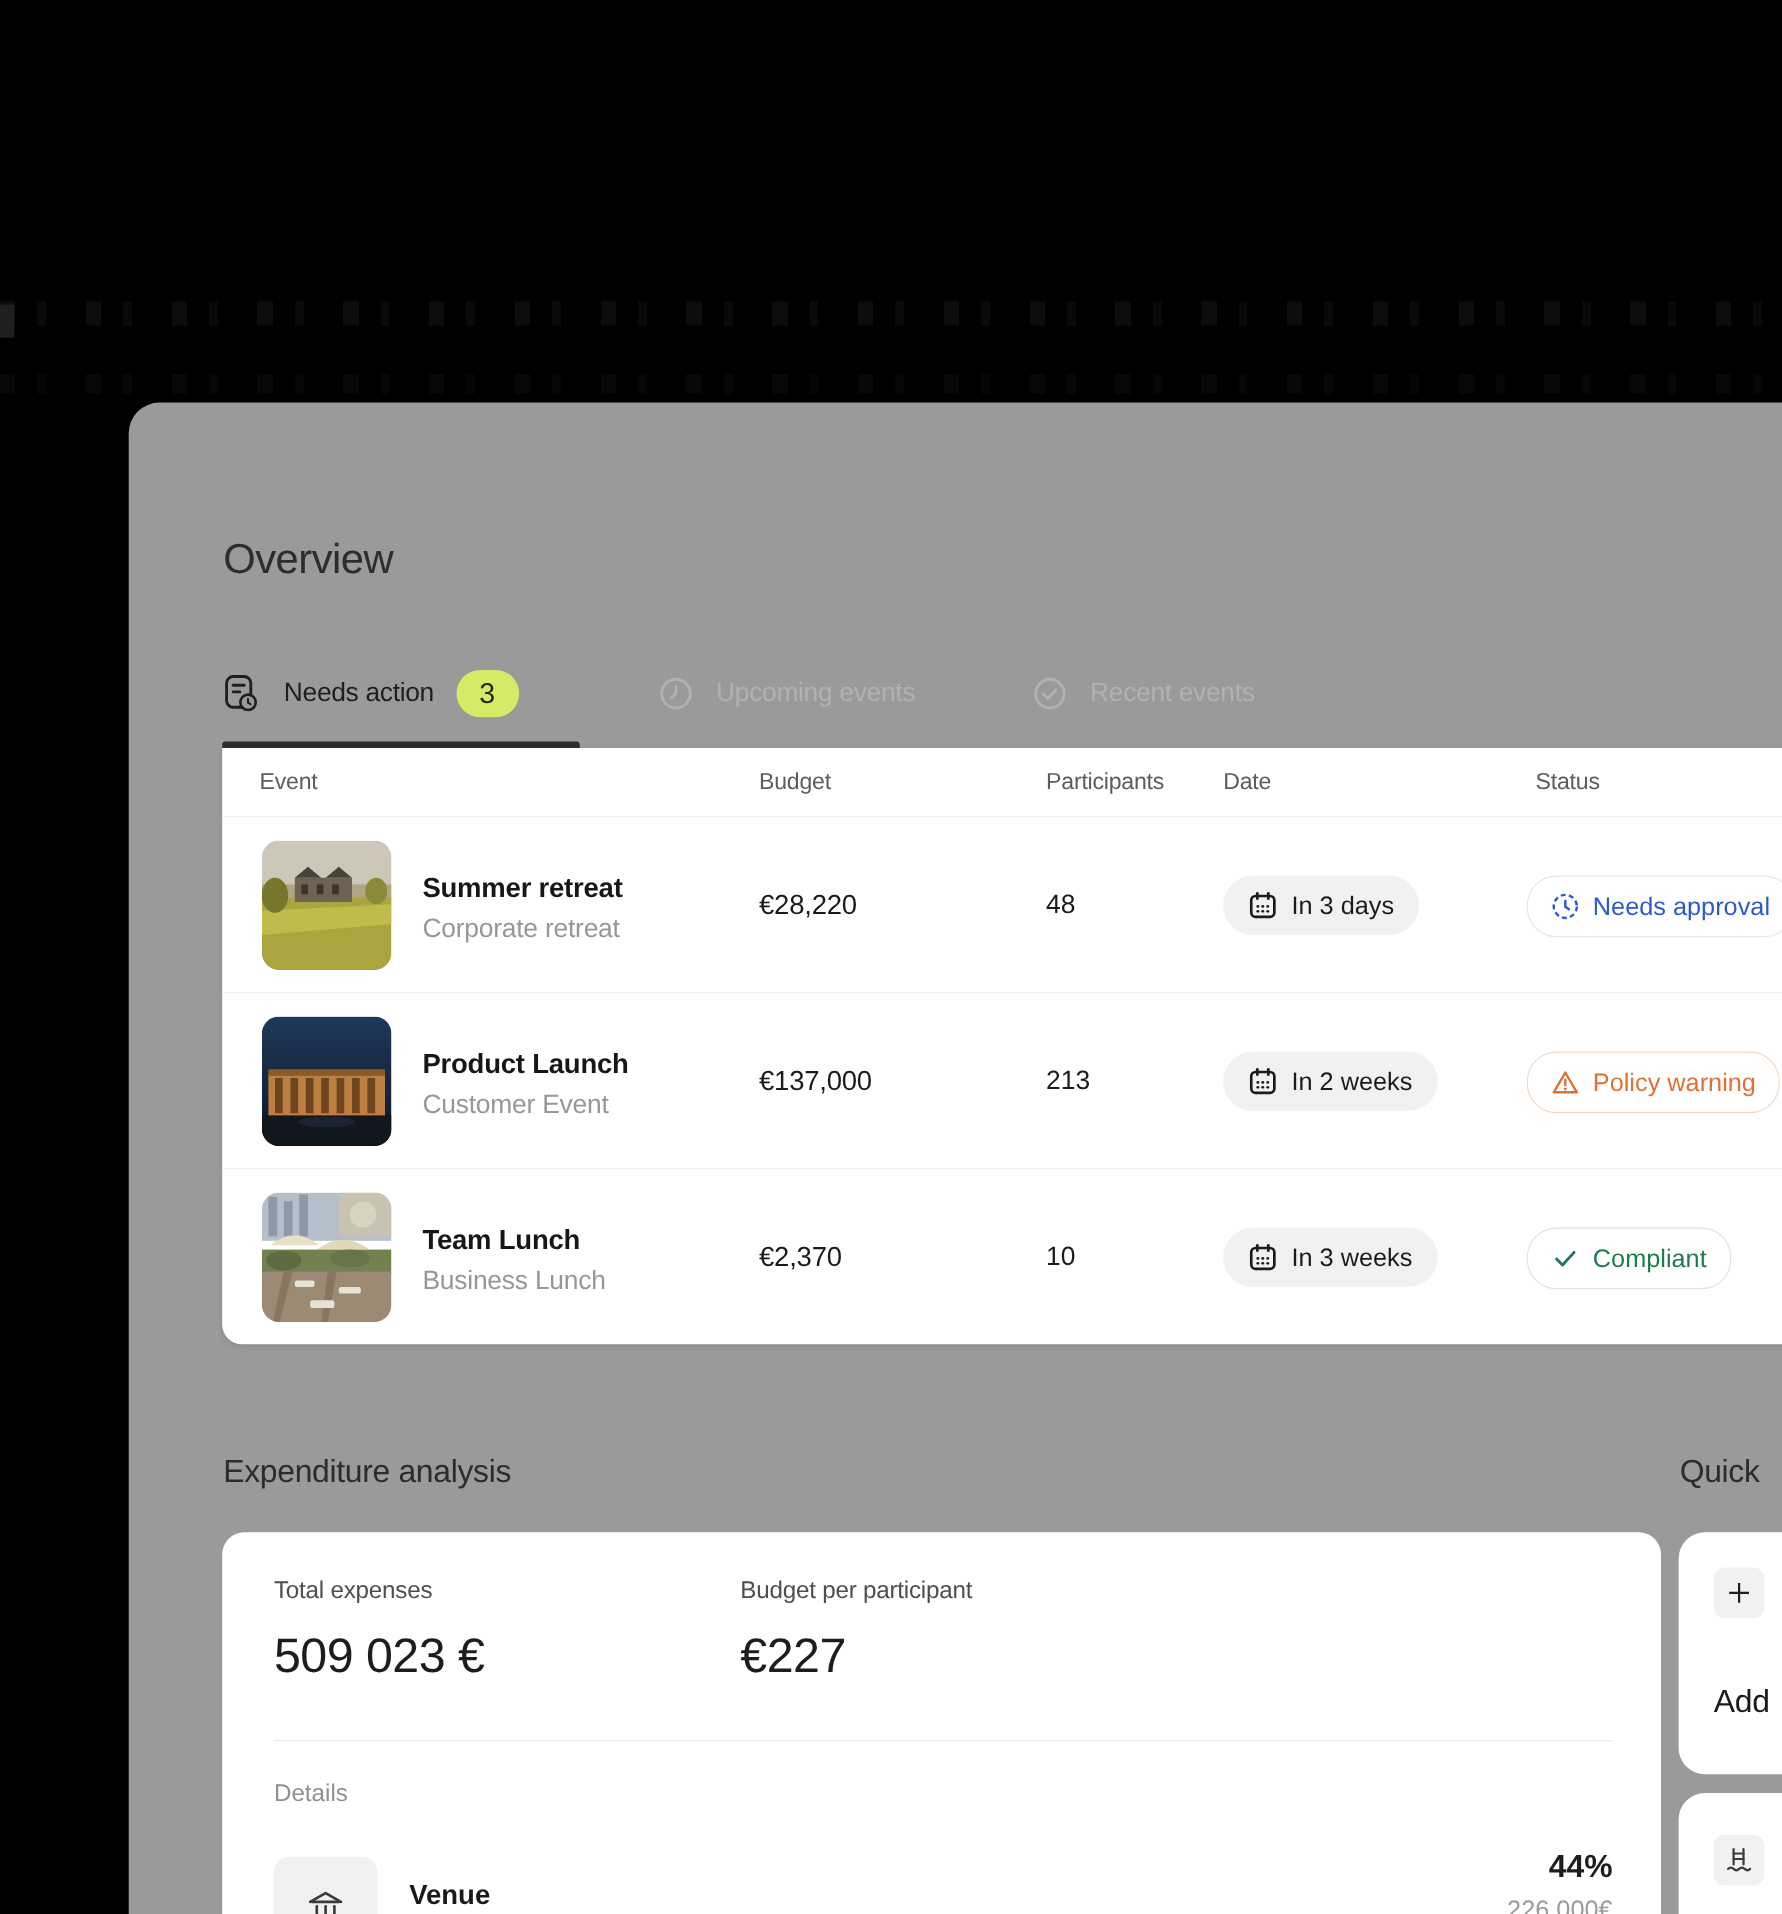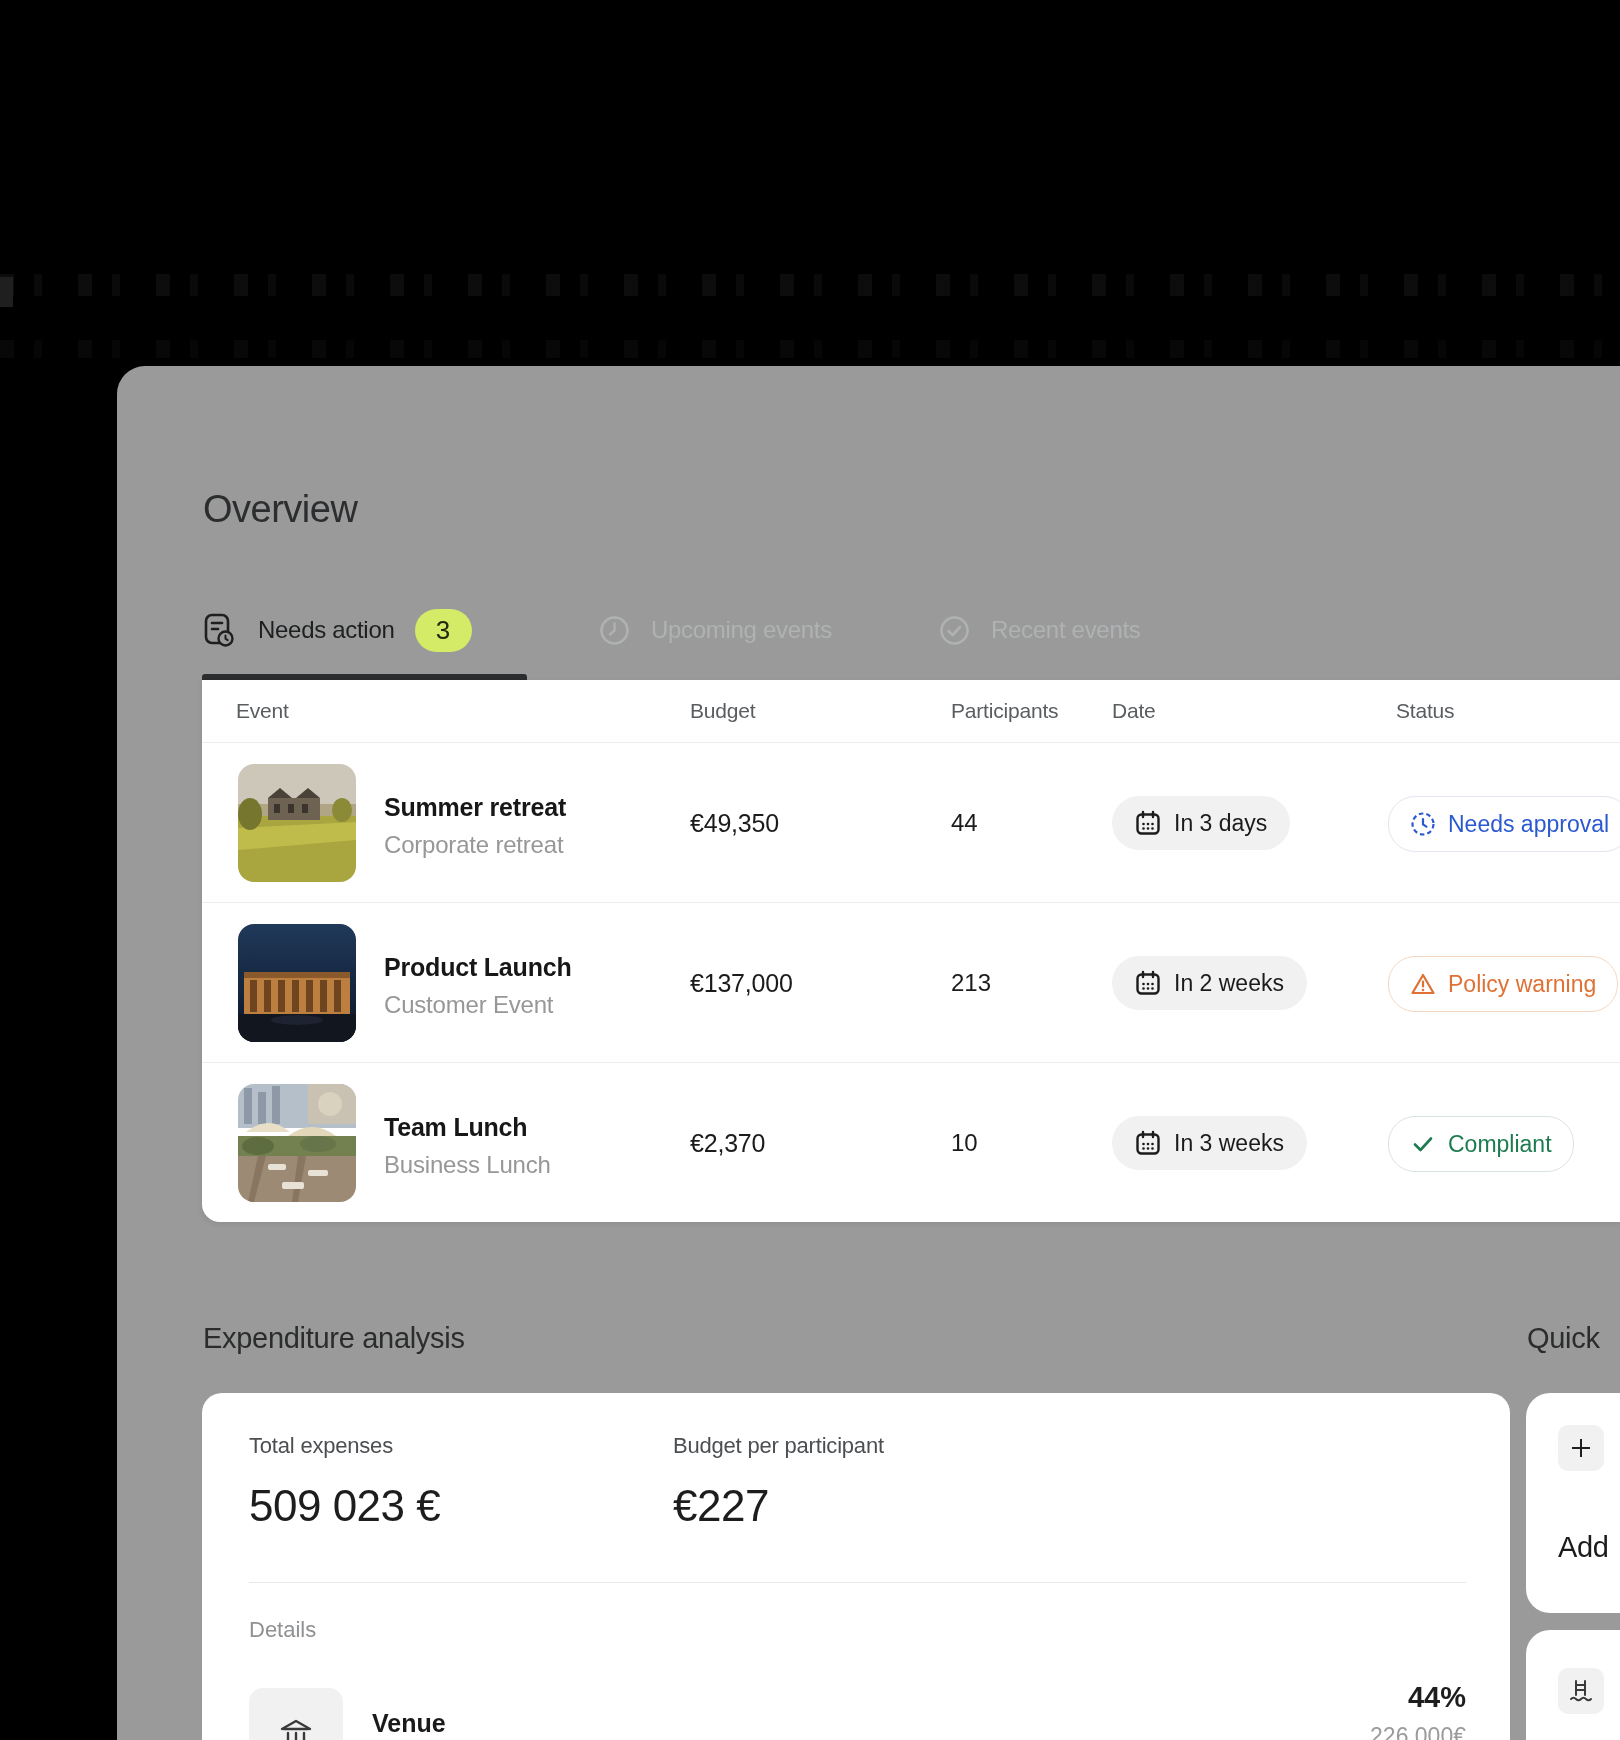--- a/index.html
+++ b/index.html
@@ -145,22 +145,22 @@
           <rect x="50" y="40" width="6" height="9" fill="#3a342c"></rect>
           <rect x="64" y="40" width="6" height="9" fill="#3a342c"></rect>
           <ellipse cx="12" cy="50" rx="12" ry="16" fill="#76762f"></ellipse>
           <ellipse cx="104" cy="46" rx="10" ry="12" fill="#8b8a36"></ellipse>
         </svg>
       </div>
       <div class="ev-text">
         <div class="ev-title">Summer retreat</div>
         <div class="ev-sub">Corporate retreat</div>
       </div>
-      <div class="cell-budget">€49,350</div>
-      <div class="cell-part">44</div>
+      <div class="cell-budget">€28,220</div>
+      <div class="cell-part">48</div>
       <div class="chip-date">
         <span style="display:flex;">
           <svg width="26" height="27" viewBox="0 0 26 27" fill="none">
             <rect x="2.5" y="4.5" width="21" height="19" rx="4" stroke="#1b1b1b" stroke-width="2.4"></rect>
             <line x1="8" y1="2" x2="8" y2="7" stroke="#1b1b1b" stroke-width="2.4" stroke-linecap="round"></line>
             <line x1="18" y1="2" x2="18" y2="7" stroke="#1b1b1b" stroke-width="2.4" stroke-linecap="round"></line>
             <circle cx="8.5" cy="14" r="1.3" fill="#1b1b1b"></circle>
               <circle cx="13" cy="14" r="1.3" fill="#1b1b1b"></circle>
               <circle cx="17.5" cy="14" r="1.3" fill="#1b1b1b"></circle>
             <circle cx="8.5" cy="18.5" r="1.3" fill="#1b1b1b"></circle>

